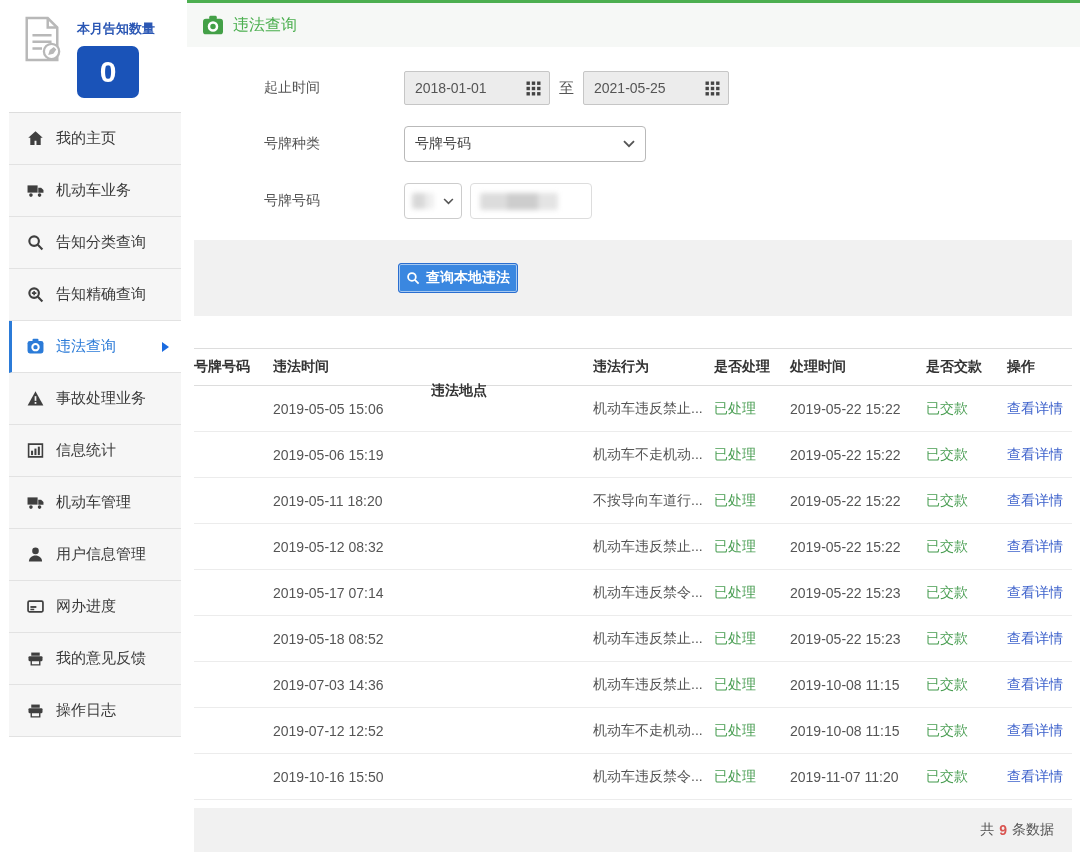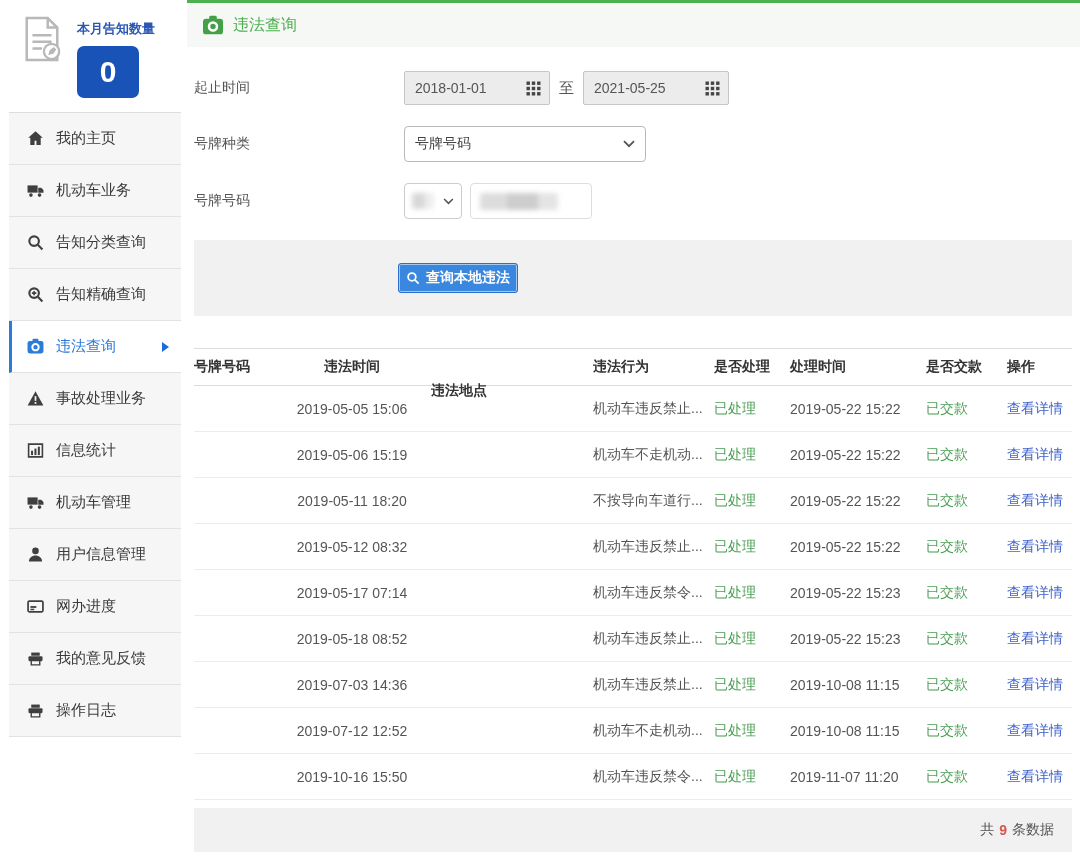--- a/index.html
+++ b/index.html
@@ -29,21 +29,21 @@
   .topline { height:3px; background:#4caf50; }
   .main-header { height:44px; background:#f6f8f6; display:flex; align-items:center; padding-left:15px; gap:9px; }
   .main-title { color:#4caf50; font-size:16px; }
   .cam-badge { width:22px; height:20px; }
 
   .inner { margin-left:7px; width:878px; }
 
   
   .form-area { padding-top:24px; }
   .form-row { display:flex; align-items:center; margin-bottom:21px; }
-  .form-label { width:196px; text-align:left; margin-right:14px; color:#555; }
+  .form-label { width:196px; text-align:center; margin-right:14px; color:#555; }
   .date-input { width:146px; height:34px; background:#ececec; border:1px solid #c6c6c6; border-radius:2px;
                 display:flex; align-items:center; color:#555; cursor:pointer; }
   .date-input .dval { flex:1; padding-left:10px; }
   .date-input .cal { padding:0 8px 0 4px; display:flex; }
   .date-sep { margin:0 9px; color:#555; font-size:15px; }
   .select-box { width:242px; height:36px; background:#fff; border:1px solid #b9b9b9; border-radius:4px;
                 display:flex; align-items:center; padding:0 10px; color:#444; cursor:pointer; }
   .select-box .sval { flex:1; }
   .mini-select { width:58px; height:36px; border:1px solid #ccc; border-radius:4px; background:#fff;
                  display:flex; align-items:center; padding:0 7px; cursor:pointer; }
@@ -61,21 +61,21 @@
   .button-band { margin-top:12px; height:76px; background:#f1f1f1; display:flex; align-items:center; }
   .search-btn { margin-left:204px; height:30px; padding:0 7px; background:#3a87e0; border:1px solid #2a6ed0;
                 border-radius:3px; color:#fff; font-size:14px; display:flex; align-items:center; gap:6px;
                 box-shadow:inset 0 0 0 1px rgba(255,255,255,.55); cursor:pointer; font-weight:bold; }
 
   
   .table-wrap { margin-top:32px; }
   .t-row { display:flex; align-items:center; }
   .t-head { height:38px; border-top:1px solid #ddd; border-bottom:1px solid #ddd; font-weight:bold; color:#333; }
   .t-body .t-row { height:46px; border-bottom:1px solid #ececec; color:#555; }
-  .col-0{width:79px;} .col-1{width:158px;text-align:center;} .col-2{width:162px;margin-top:48px;} .col-3{width:121px;}
+  .col-0{width:79px;} .col-1{width:158px;} .col-2{width:162px;margin-top:48px;} .col-3{width:121px;}
   .col-4{width:76px;} .col-5{width:136px;} .col-6{width:81px;} .col-7{flex:1;}
   .status-green { color:#4a9e53; }
   .detail-link { color:#3f63cc; cursor:pointer; text-decoration:none; }
 
   
   .footer-band { margin-top:8px; height:44px; background:#f1f1f1; display:flex; align-items:center;
                  justify-content:flex-end; padding-right:18px; color:#555; }
   .footer-band .cnt { color:#d9534f; font-weight:bold; margin:0 5px; }
 </style>
 </head>

